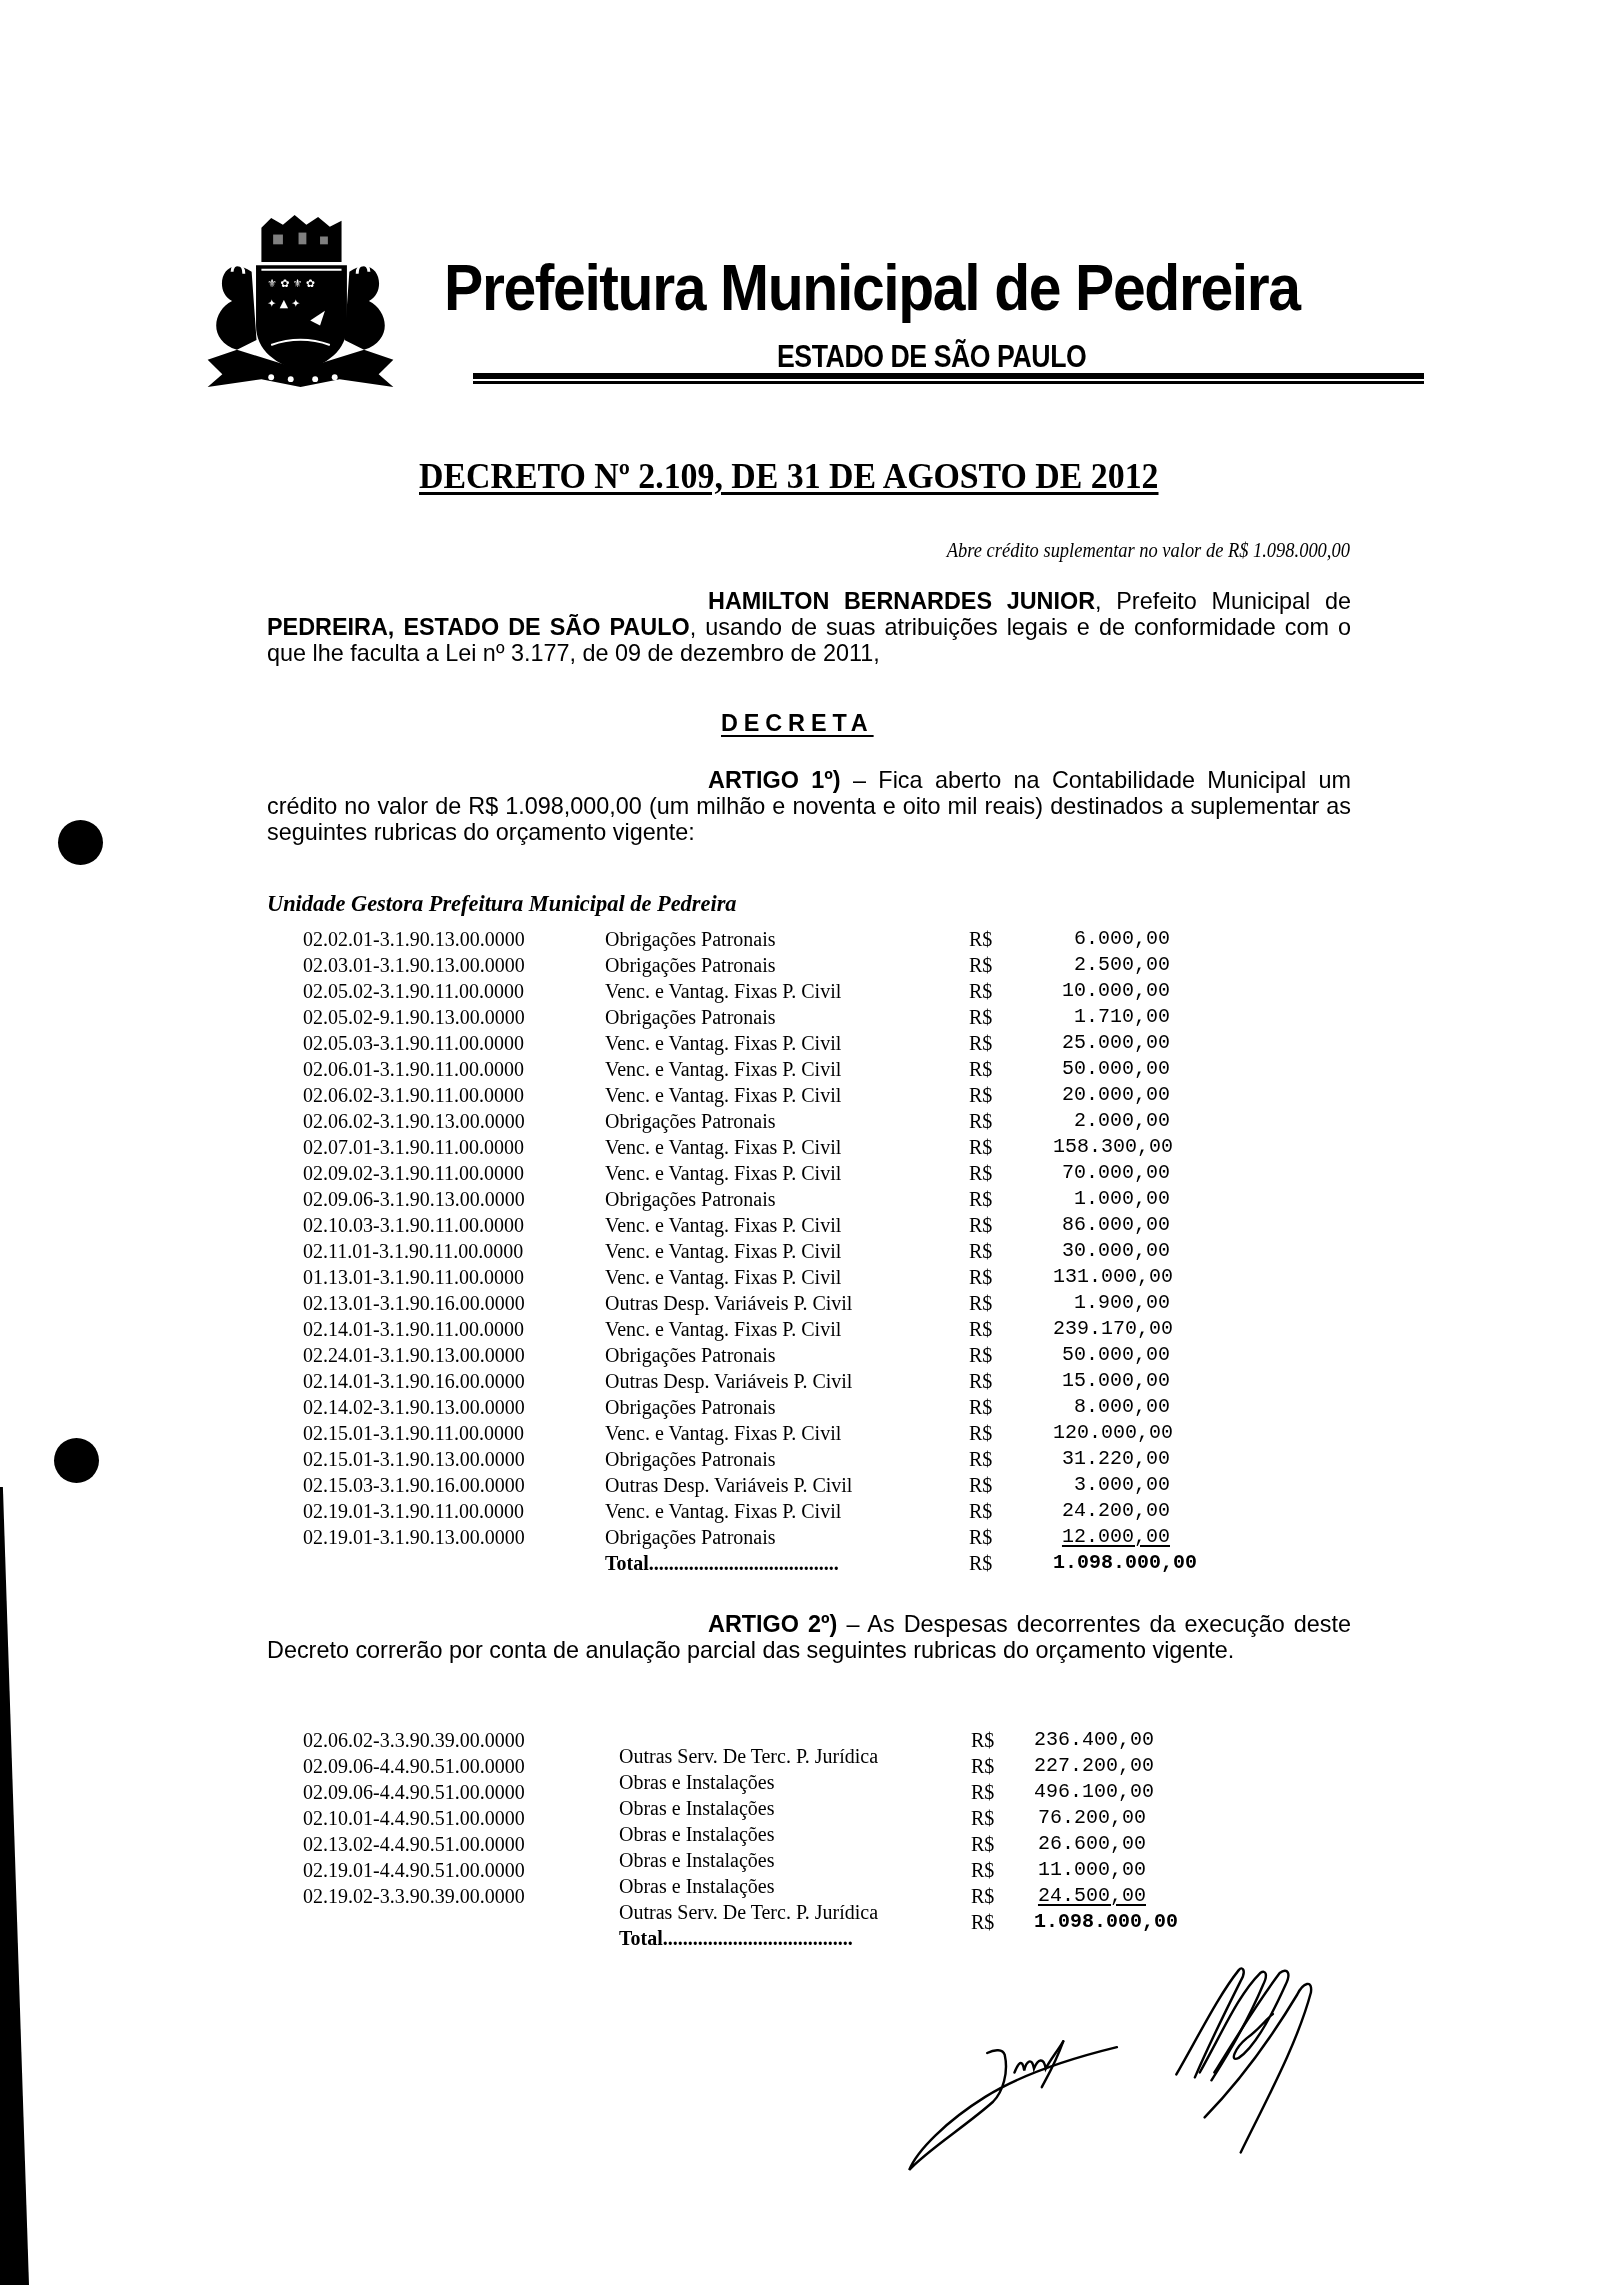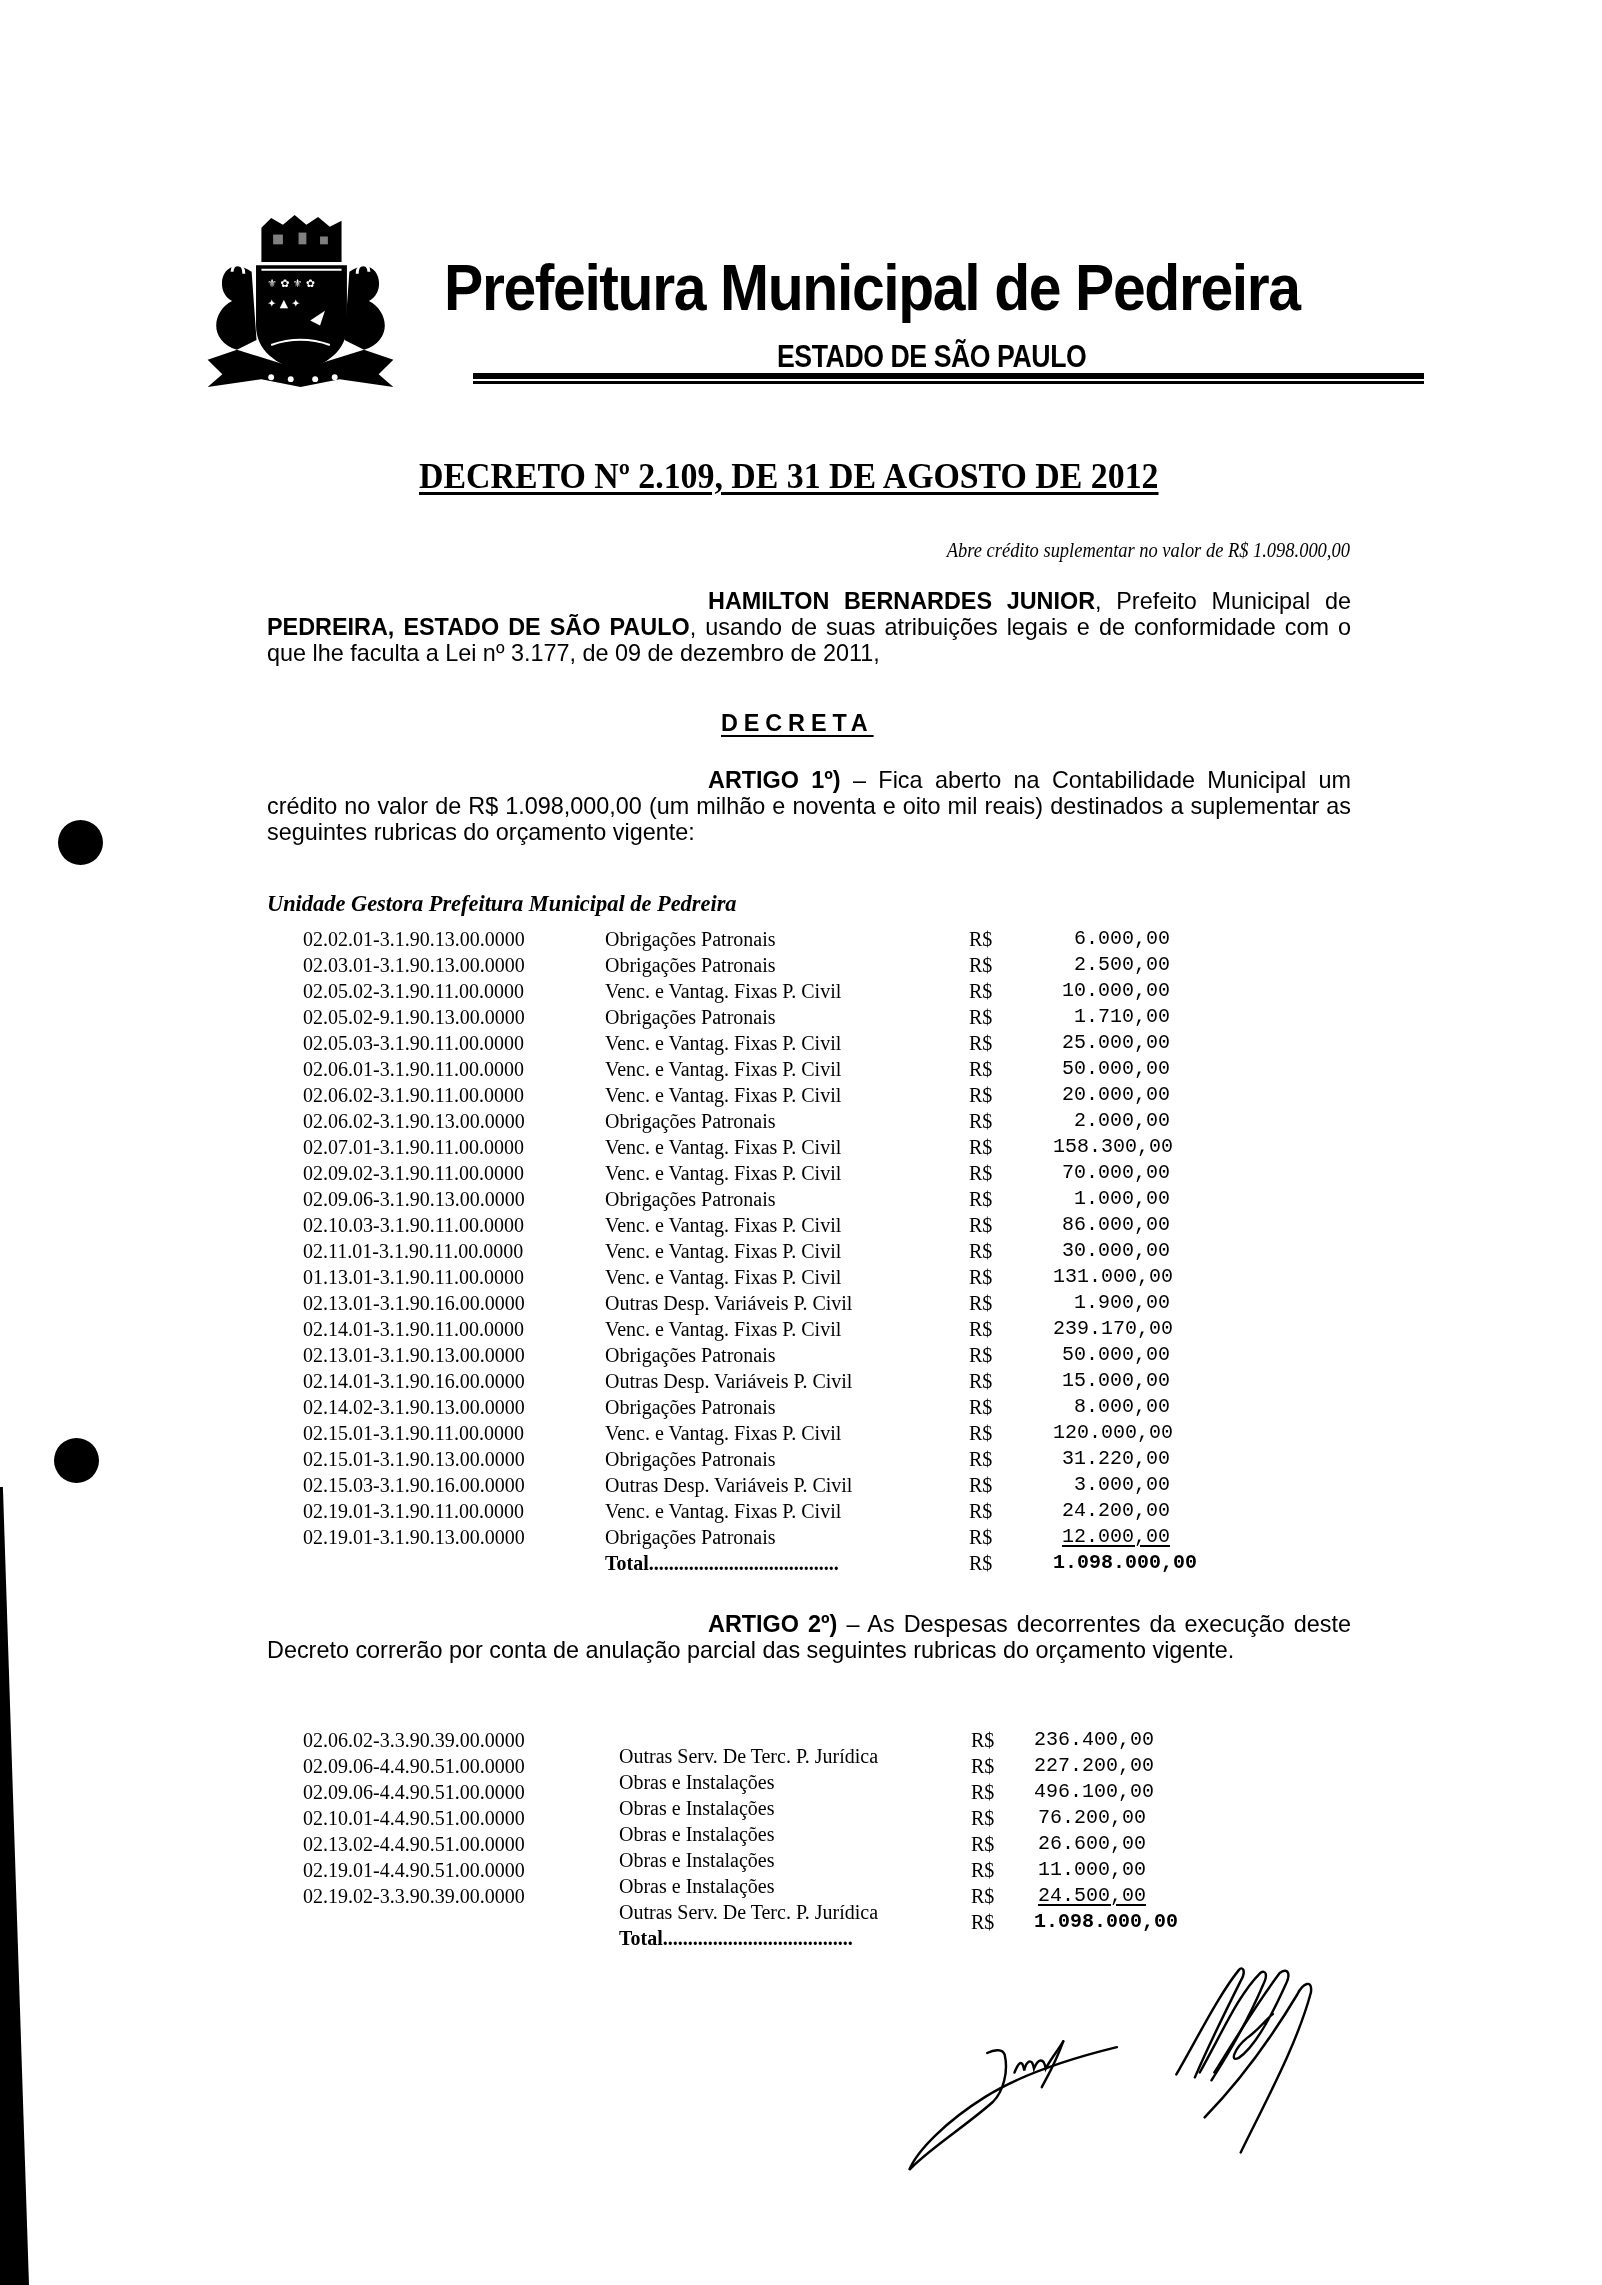--- a/index.html
+++ b/index.html
@@ -207,21 +207,21 @@
       <span class="c-cur">R$</span>
       <span class="c-amt">1.900,00</span>
     </div>
   <div class="row">
       <span class="c-code">02.14.01-3.1.90.11.00.0000</span>
       <span class="c-desc">Venc. e Vantag. Fixas P. Civil</span>
       <span class="c-cur">R$</span>
       <span class="c-amt">239.170,00</span>
     </div>
   <div class="row">
-      <span class="c-code">02.13.01-3.1.90.13.00.0000</span>
+      <span class="c-code">02.24.01-3.1.90.13.00.0000</span>
       <span class="c-desc">Obrigações Patronais</span>
       <span class="c-cur">R$</span>
       <span class="c-amt">50.000,00</span>
     </div>
   <div class="row">
       <span class="c-code">02.14.01-3.1.90.16.00.0000</span>
       <span class="c-desc">Outras Desp. Variáveis P. Civil</span>
       <span class="c-cur">R$</span>
       <span class="c-amt">15.000,00</span>
     </div>

